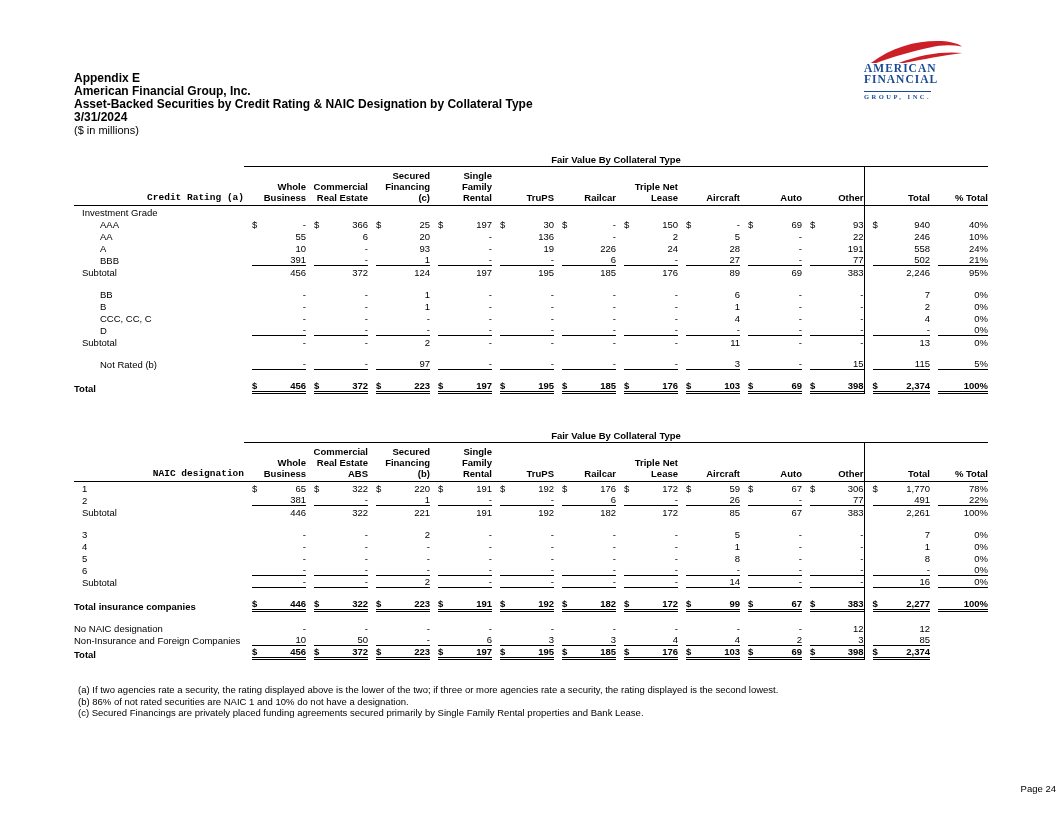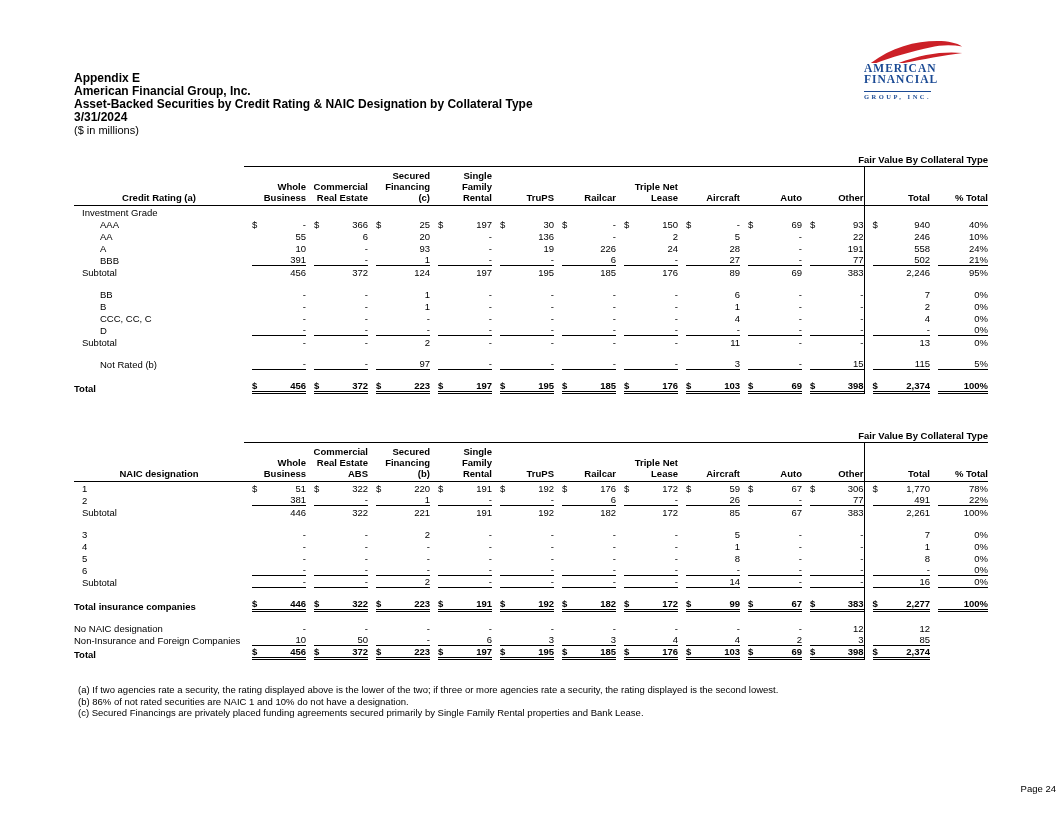--- a/index.html
+++ b/index.html
@@ -18,23 +18,23 @@
   .logo-l3{font-family:"Liberation Serif",serif;font-weight:bold;font-size:6.5px;letter-spacing:2.5px;line-height:8px;margin-top:2px;border-top:1px solid #1b4a94;padding-top:1px;display:inline-block;}
 
   
   .tbl{position:absolute;left:74px;}
   .tbl1{top:150px;}
   .tbl2{top:426px;}
   table.fin{border-collapse:collapse;table-layout:fixed;font-size:9.5px;}
   .fin th,.fin td{padding:0;vertical-align:bottom;}
   .fin thead th{font-weight:bold;text-align:right;line-height:11px;}
   .fin tr.hdr th{border-bottom:1px solid #000;padding-bottom:2px;padding-top:3px;}
-  .fin tr.hdr th.labelh{text-align:center;}
+  .fin tr.hdr th.labelh{text-align:right;font-family:Liberation Mono, monospace;}
   .fin tr.hdr th.numh{padding-left:6px;}
-  .fin th.spanner{border-bottom:1px solid #000;padding-bottom:1px;height:15px;}
+  .fin th.spanner{text-align:center;border-bottom:1px solid #000;padding-bottom:1px;height:15px;}
   .fin .total-col{border-left:1px solid #000;}
   .fin td.label{text-align:left;white-space:nowrap;}
   .fin td.label.i1{padding-left:8px;}
   .fin td.label.i2{padding-left:26px;}
   .fin tr.data td{height:12px;}
   .fin tr.section td{height:12px;}
   .fin tr.spacer td{height:10px;}
   .fin tr.bold td{font-weight:bold;}
   .cellin{display:flex;margin-left:8px;line-height:11px;}
   .cellin .dollar{flex:0 0 auto;text-align:left;}
@@ -1097,21 +1097,21 @@
             <th class="numh total-col">Total</th>
             <th class="numh">% Total</th>
           </tr>
         </thead>
         <tbody>
           <tr class="data">
             <td class="label i1">1</td>
             <td class="num">
               <div class="cellin">
                 <span class="dollar">$</span>
-                <span class="val">51</span>
+                <span class="val">65</span>
               </div>
             </td>
             <td class="num">
               <div class="cellin">
                 <span class="dollar">$</span>
                 <span class="val">322</span>
               </div>
             </td>
             <td class="num">
               <div class="cellin">

